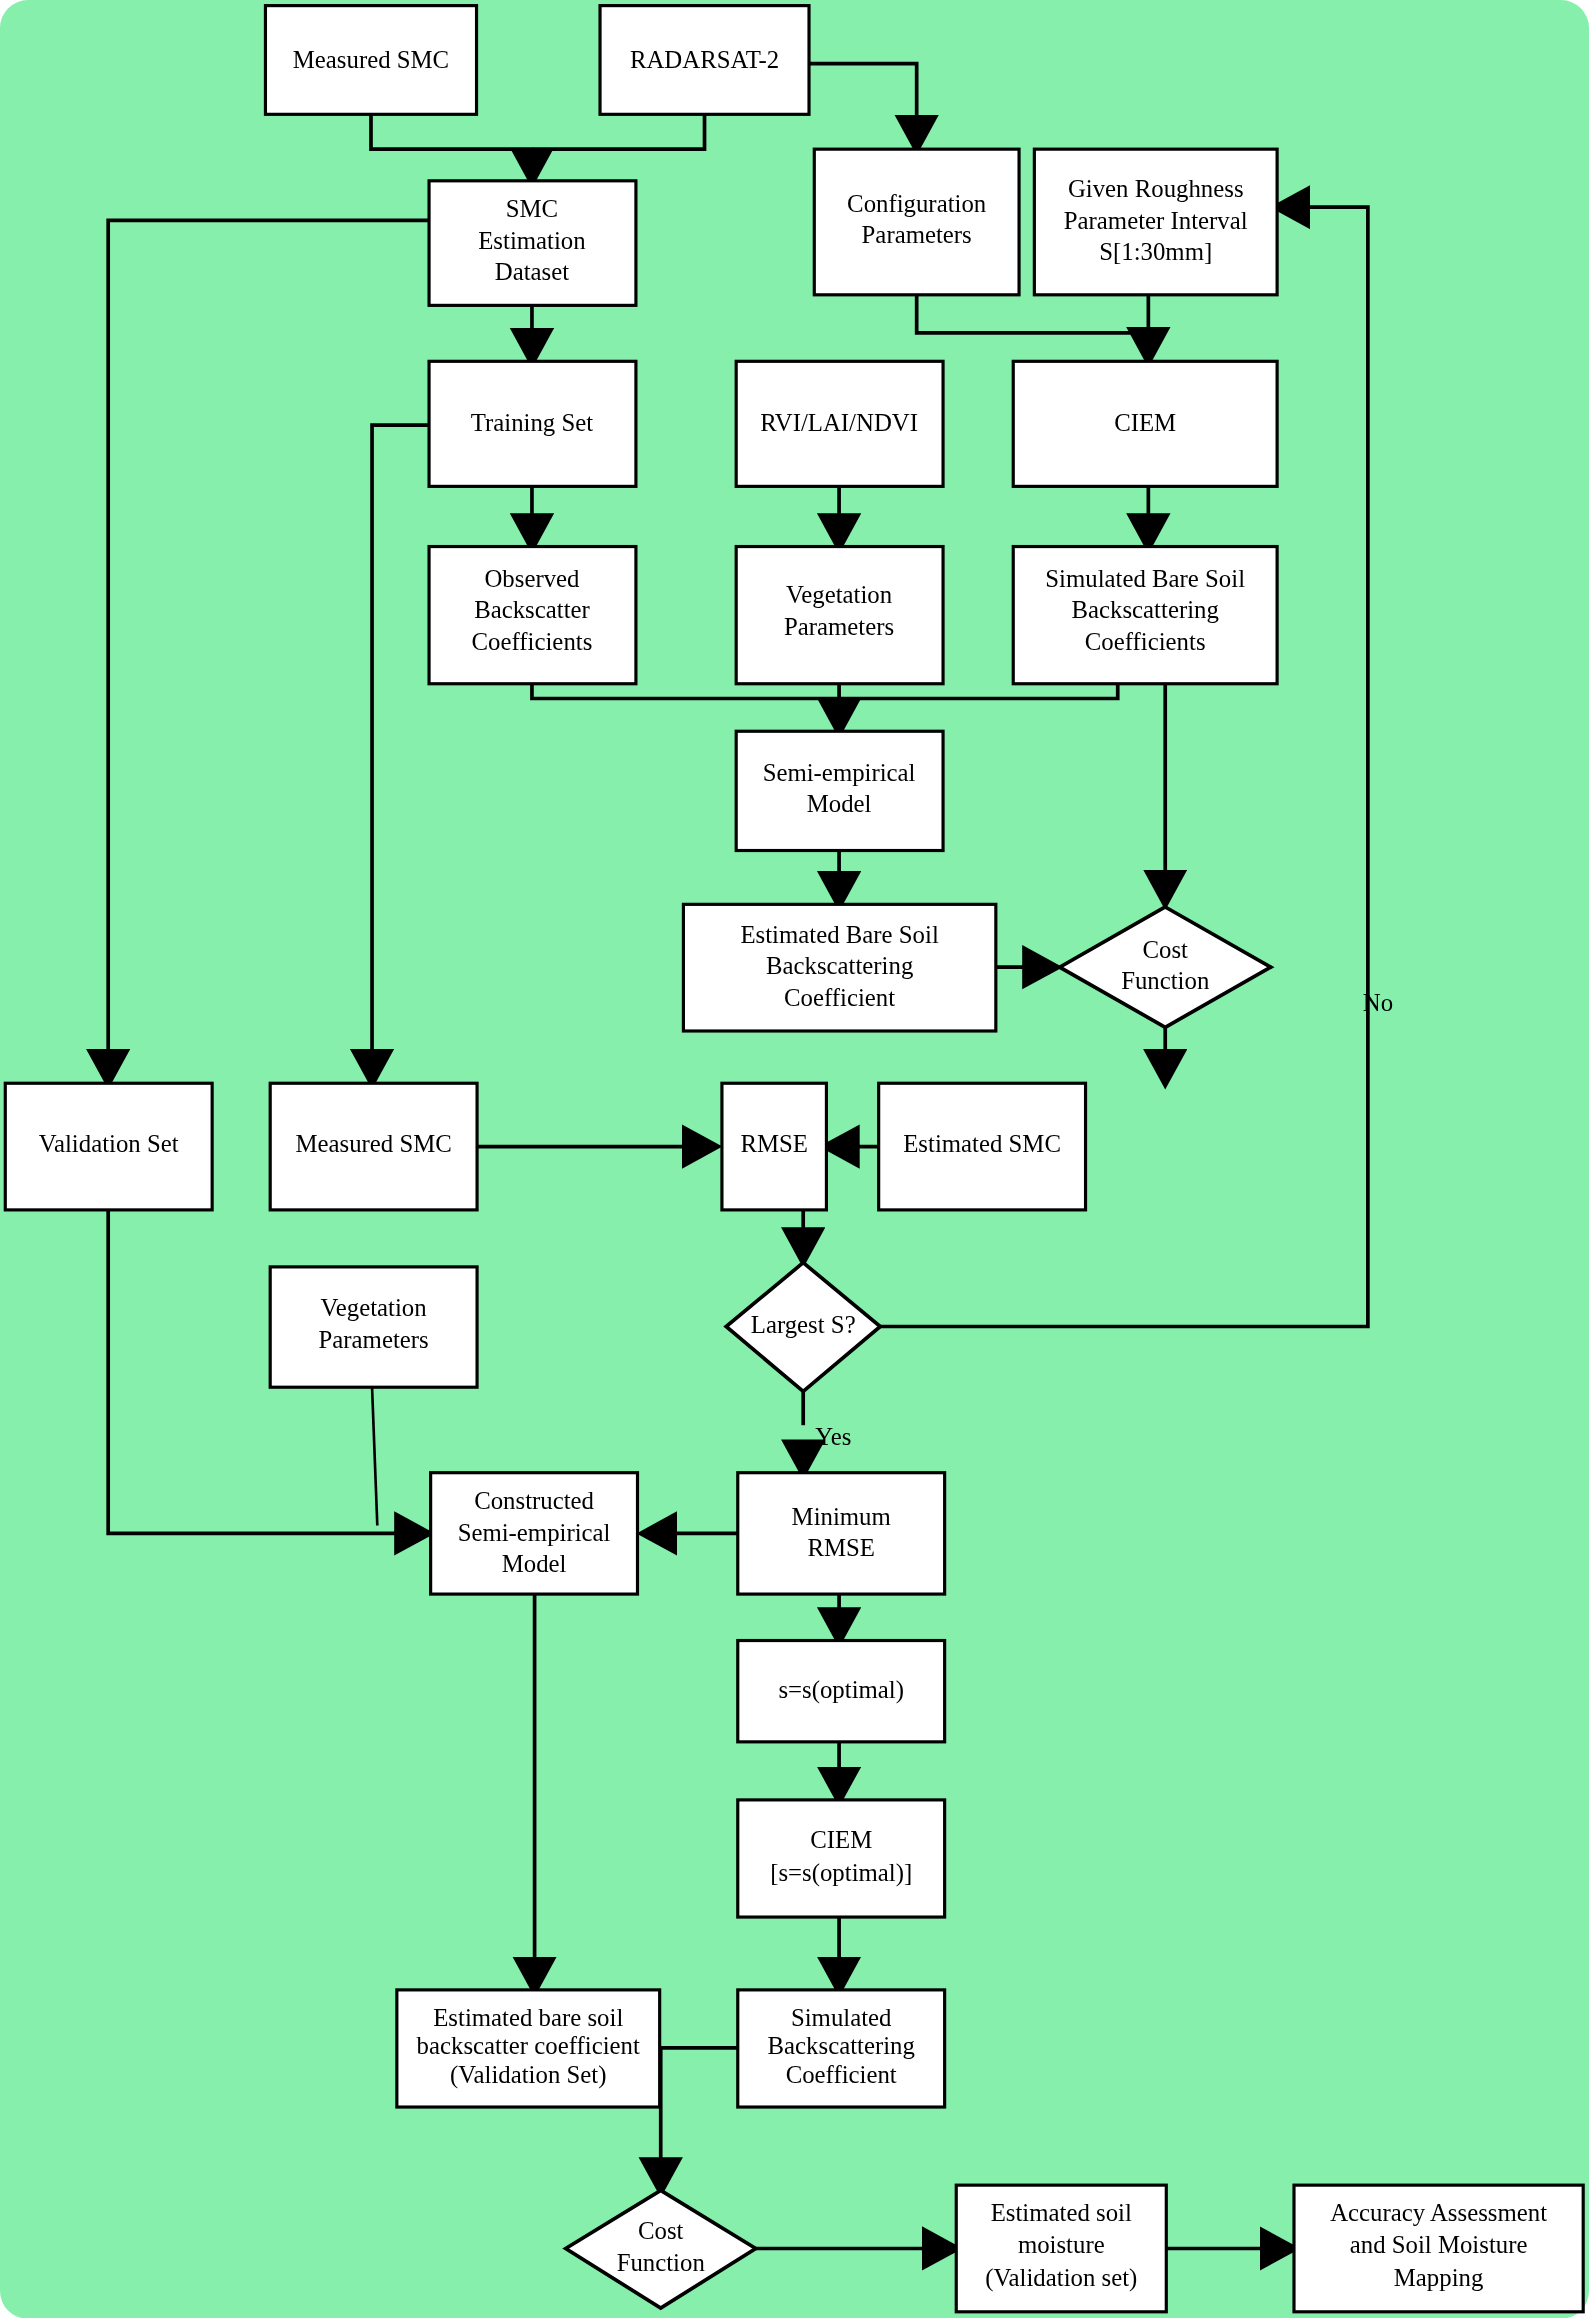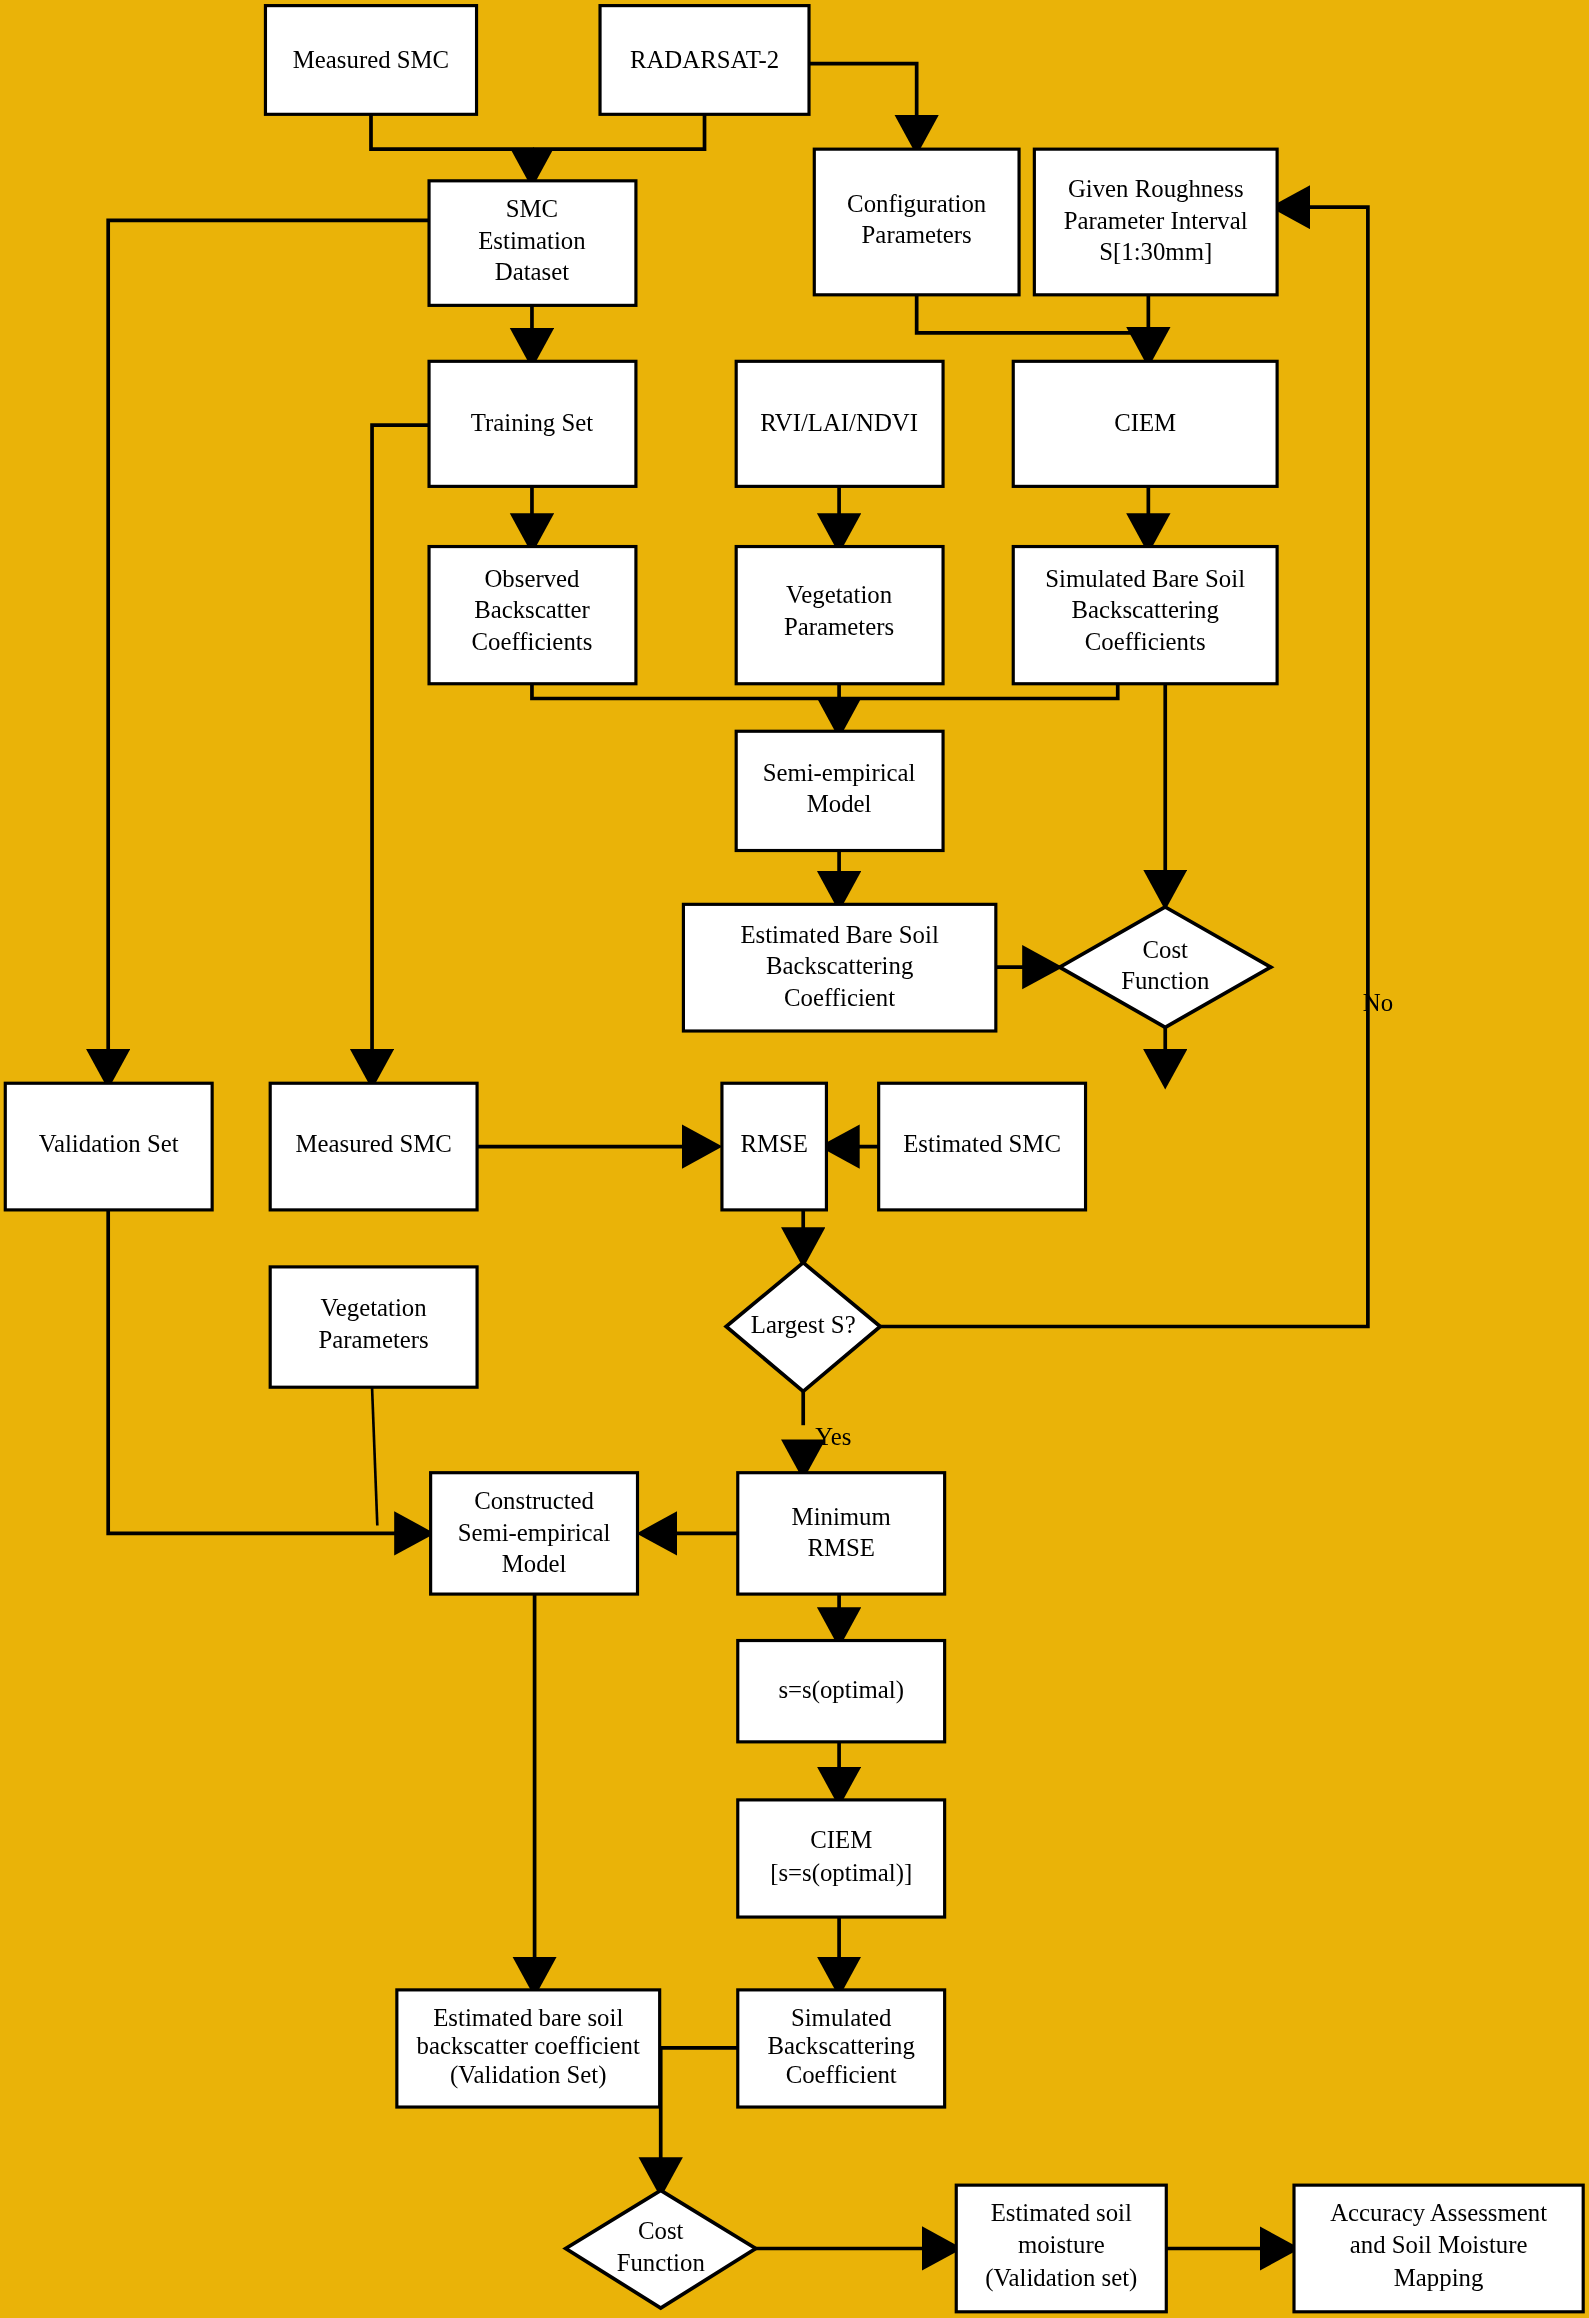--- a/index.html
+++ b/index.html
@@ -5,22 +5,23 @@
 <style>
   html, body {
     margin: 0;
     padding: 0;
     background: #ffffff;
   }
   #flow-root {
     position: relative;
     width: 1589px;
     height: 2319px;
-    background: #eab308;
+    background: #86efac;
     font-family: "Liberation Serif", "DejaVu Serif", serif;
+    border-radius: 28px;
   }
   svg.flow-svg {
     position: absolute;
     top: 0;
     left: 0;
     width: 1589px;
     height: 2319px;
     display: block;
   }
   .node-rect {

